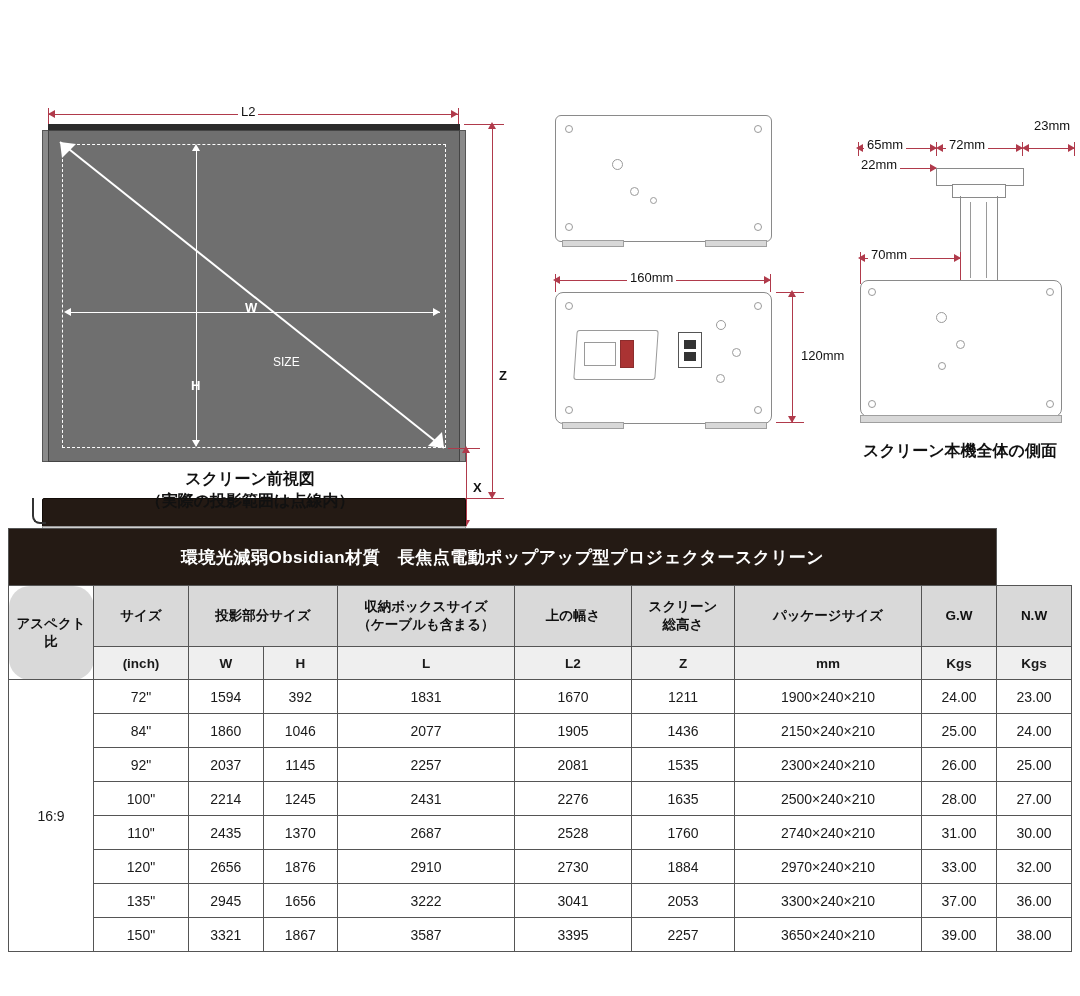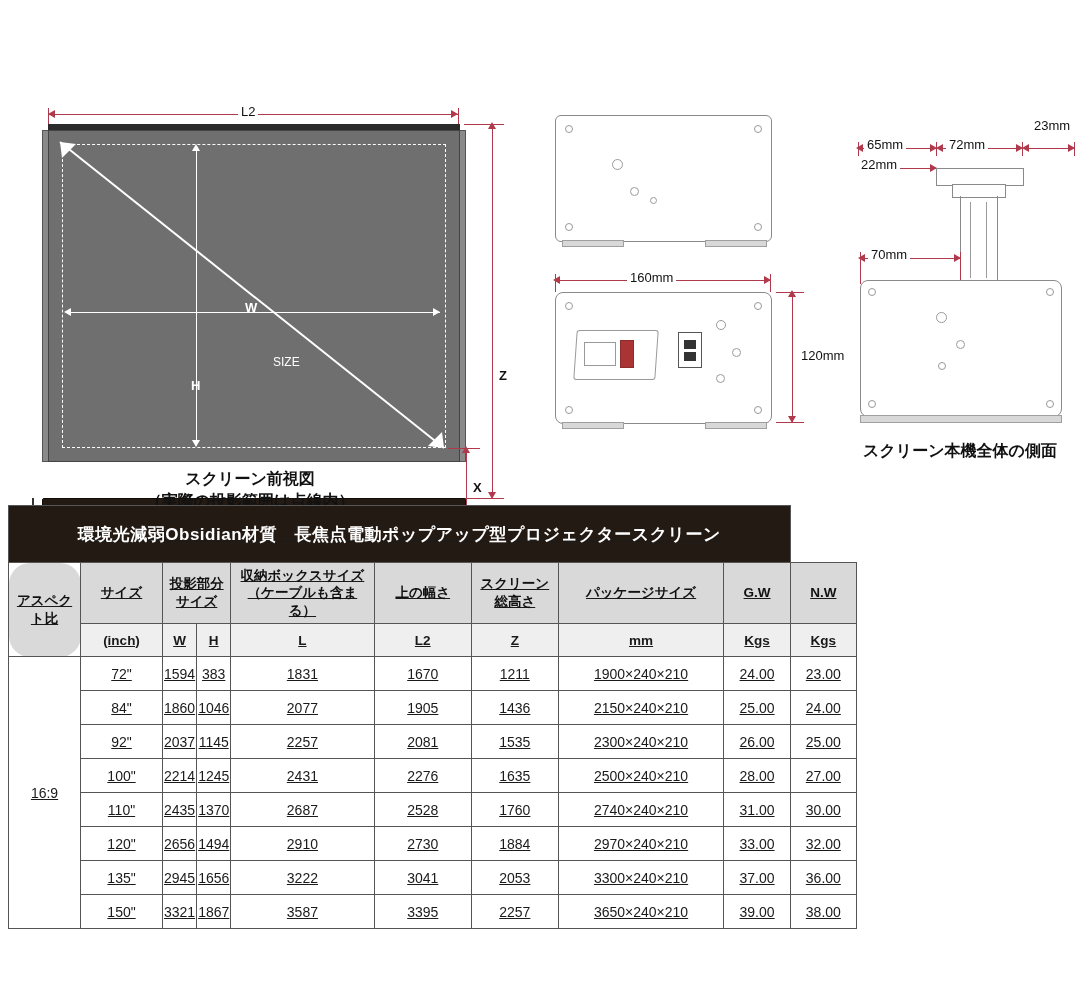--- a/index.html
+++ b/index.html
@@ -106,22 +106,22 @@
   .m-neck{position:absolute;left:112px;top:74px;width:52px;height:12px;border:1px solid #8a8a8a;background:#fff;}
   .m-mast{position:absolute;left:120px;top:86px;width:36px;height:86px;border-left:1px solid #8a8a8a;border-right:1px solid #8a8a8a;}
   .m-rod{position:absolute;top:92px;width:0;border-left:1px solid #9a9a9a;height:76px;}
 
   .caption{
     position:absolute;text-align:center;font-size:16px;font-weight:bold;color:#111;line-height:1.35;
   }
 
   
   table{
-    position:absolute;left:8px;top:505px;width:849px;
-    border-collapse:collapse;font-size:14px;text-decoration:underline;
+    position:absolute;left:8px;top:528px;width:1064px;
+    border-collapse:collapse;font-size:14px;
   }
   th,td{border:1px solid #555;text-align:center;}
   .banner td{
     background:#241a14;color:#fff;font-size:17px;font-weight:bold;height:54px;letter-spacing:.5px;
   }
   .hdr th{
     background:#d9d9d9;color:#111;font-weight:bold;font-size:13.5px;height:56px;line-height:1.3;padding:2px 3px;
   }
   .units td{background:#efefef;font-weight:bold;font-size:13.5px;height:30px;}
   .data td{height:31px;font-size:14px;background:#fff;}
@@ -333,21 +333,21 @@
         <td>Z</td>
         <td>mm</td>
         <td>Kgs</td>
         <td>Kgs</td>
       </tr>
 
       <tr class="data">
         <td class="aspect-cell" rowspan="8">16:9</td>
         <td>72"</td>
         <td>1594</td>
-        <td>383</td>
+        <td>392</td>
         <td>1831</td>
         <td>1670</td>
         <td>1211</td>
         <td>1900×240×210</td>
         <td>24.00</td>
         <td>23.00</td>
       </tr>
       <tr class="data">
         <td>84"</td>
         <td>1860</td>
@@ -388,21 +388,21 @@
         <td>2687</td>
         <td>2528</td>
         <td>1760</td>
         <td>2740×240×210</td>
         <td>31.00</td>
         <td>30.00</td>
       </tr>
       <tr class="data">
         <td>120"</td>
         <td>2656</td>
-        <td>1494</td>
+        <td>1876</td>
         <td>2910</td>
         <td>2730</td>
         <td>1884</td>
         <td>2970×240×210</td>
         <td>33.00</td>
         <td>32.00</td>
       </tr>
       <tr class="data">
         <td>135"</td>
         <td>2945</td>

